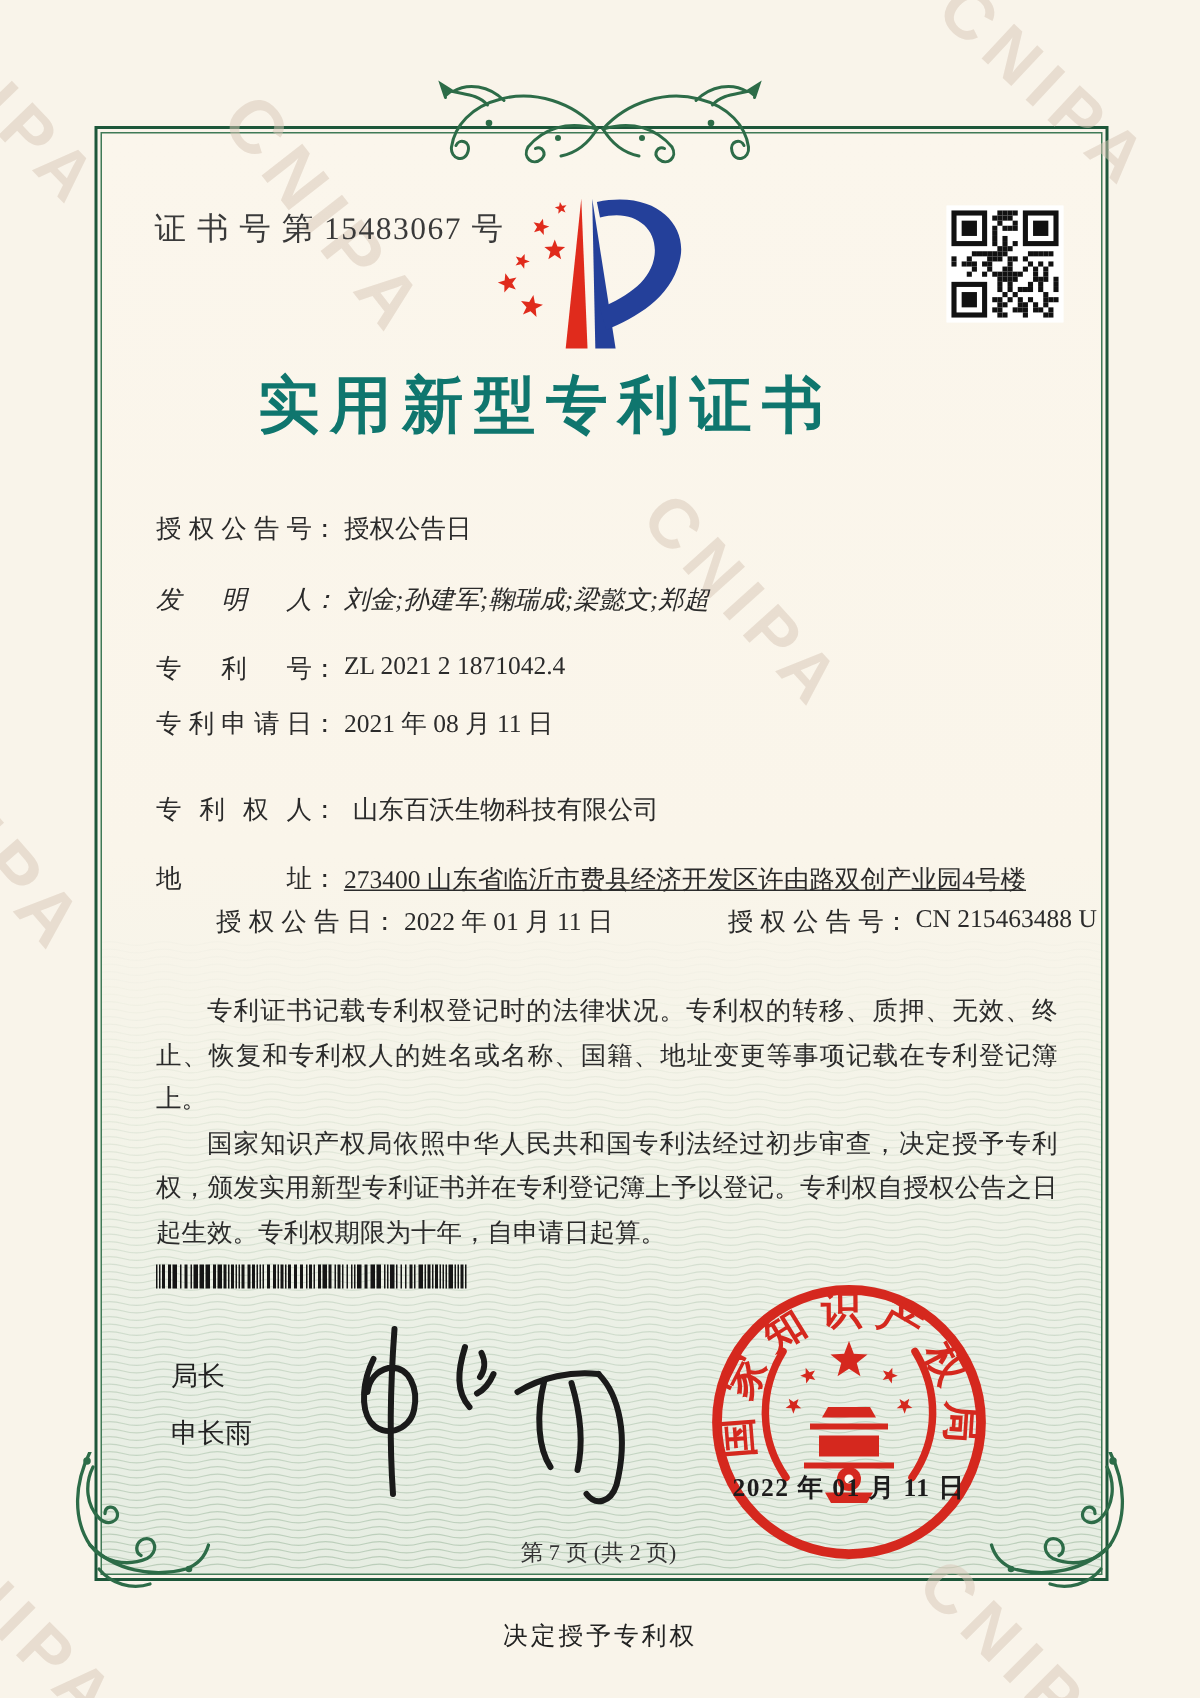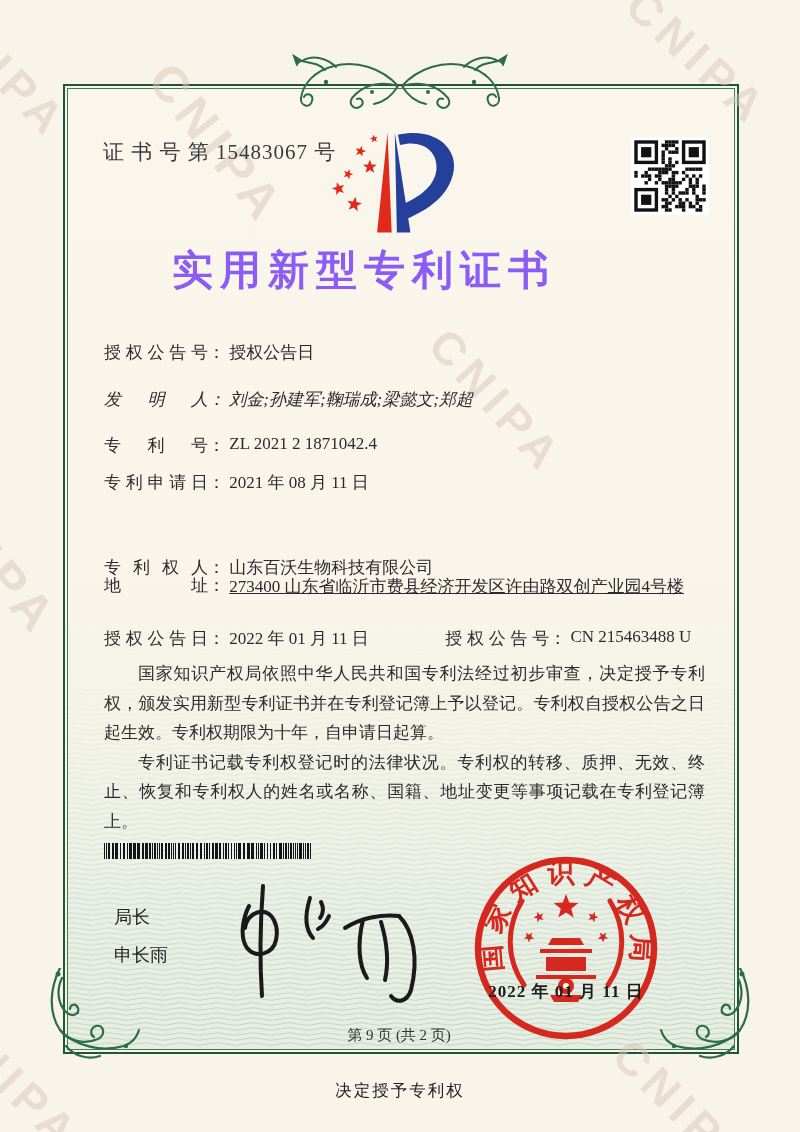--- a/index.html
+++ b/index.html
@@ -14,21 +14,21 @@
   #waves{position:absolute;left:0;top:0;}
   
   .wm{position:absolute;z-index:4;font-family:"Liberation Sans",sans-serif;font-weight:bold;
       font-size:46px;letter-spacing:7px;color:#d8c7b7;opacity:.5;transform-origin:0 0;pointer-events:none;}
   
   .content{z-index:6;}
   #cert-no{left:103px;top:138px;font-size:21px;letter-spacing:1px;color:#3a3a3a;}
   #cnipa-logo{left:322px;top:124px;}
   #qr{left:631px;top:137px;background:#fff;}
   #doc-title{left:0;top:243px;width:728px;text-align:center;font-size:41px;font-weight:bold;
-             letter-spacing:7px;color:#8b5cf6;}
+             letter-spacing:7px;color:#0f766e;}
   .frow{left:104px;font-size:17px;white-space:nowrap;}
   .lbl{display:inline-block;width:104px;text-align:justify;text-align-last:justify;vertical-align:top;}
   .val{vertical-align:top;}
   .val-wrap{display:inline-block;width:492px;white-space:normal;line-height:26px;text-decoration:underline;}
   .grant2{margin-left:72px;}
   #paras{left:104px;top:659px;width:601px;font-size:17px;line-height:29.5px;text-align:justify;}
   #paras p{margin:0;text-indent:2em;}
   #barcode{left:104px;top:843px;width:214px;height:16px;}
   #barcode div{float:left;height:16px;background:#151515;}
   #director-title{left:114px;top:905px;font-size:18px;color:#222;}
@@ -337,38 +337,38 @@
   <span class="val">刘金;孙建军;鞠瑞成;梁懿文;郑超</span>
 </div>
 <div class="abs content frow" style="top:434px;">
   <span class="lbl">专利号</span><span>：</span>
   <span class="val">ZL 2021 2 1871042.4</span>
 </div>
 <div class="abs content frow" style="top:471px;">
   <span class="lbl">专利申请日</span><span>：</span>
   <span class="val">2021 年 08 月 11 日</span>
 </div>
-<div class="abs content frow" style="top:556px;">
+<div class="abs content frow" style="top:528px;font-family:Liberation Mono, monospace;">
   <span class="lbl">专利权人</span><span>：</span>
   <span class="val">山东百沃生物科技有限公司</span>
 </div>
 <div class="abs content frow" style="top:574px;">
   <span class="lbl">地址</span><span>：</span>
   <span class="val val-wrap">273400 山东省临沂市费县经济开发区许由路双创产业园4号楼</span>
 </div>
-<div class="abs content frow" style="top:627px;">
+<div class="abs content frow" style="top:603px;margin-left:40px;">
   <span class="lbl">授权公告日</span><span>：</span>
   <span class="val">2022 年 01 月 11 日</span>
   <span class="grant2"><span class="lbl">授权公告号</span><span>：</span>
   <span class="val">CN 215463488 U</span></span>
 </div>
 
 <div class="abs content" id="paras">
+  <p>专利证书记载专利权登记时的法律状况。专利权的转移、质押、无效、终止、恢复和专利权人的姓名或名称、国籍、地址变更等事项记载在专利登记簿上。</p>
   <p>国家知识产权局依照中华人民共和国专利法经过初步审查，决定授予专利权，颁发实用新型专利证书并在专利登记簿上予以登记。专利权自授权公告之日起生效。专利权期限为十年，自申请日起算。</p>
-  <p>专利证书记载专利权登记时的法律状况。专利权的转移、质押、无效、终止、恢复和专利权人的姓名或名称、国籍、地址变更等事项记载在专利登记簿上。</p>
 </div>
 
 <div class="abs content" id="barcode">
     <div style="width: 1px; margin-right: 1px;"></div>
     <div style="width: 1px; margin-right: 1px;"></div>
     <div style="width: 2px; margin-right: 2px;"></div>
     <div style="width: 2px; margin-right: 1px;"></div>
     <div style="width: 3px; margin-right: 2px;"></div>
     <div style="width: 1px; margin-right: 2px;"></div>
     <div style="width: 2px; margin-right: 2px;"></div>
@@ -469,14 +469,14 @@
     <circle cx="104" cy="141" r="8"></circle>
     <circle cx="104" cy="141" r="3" fill="#fdf8f0"></circle>
     <g stroke="#d5281e" stroke-width="5" fill="none" stroke-linecap="round">
       <path d="M60,56 C44,82 44,114 62,140"></path>
       <path d="M148,56 C164,82 164,114 146,140"></path>
     </g>
   </g>
   <text id="seal-date" x="104" y="152" text-anchor="middle">2022 年 01 月 11 日</text>
 </svg>
 
-<div class="abs content" id="page-info">第 9 页 (共 2 页)</div>
+<div class="abs content" id="page-info">第 7 页 (共 2 页)</div>
 <div class="abs content" id="continuation">决定授予专利权</div>
 
 </body></html>

